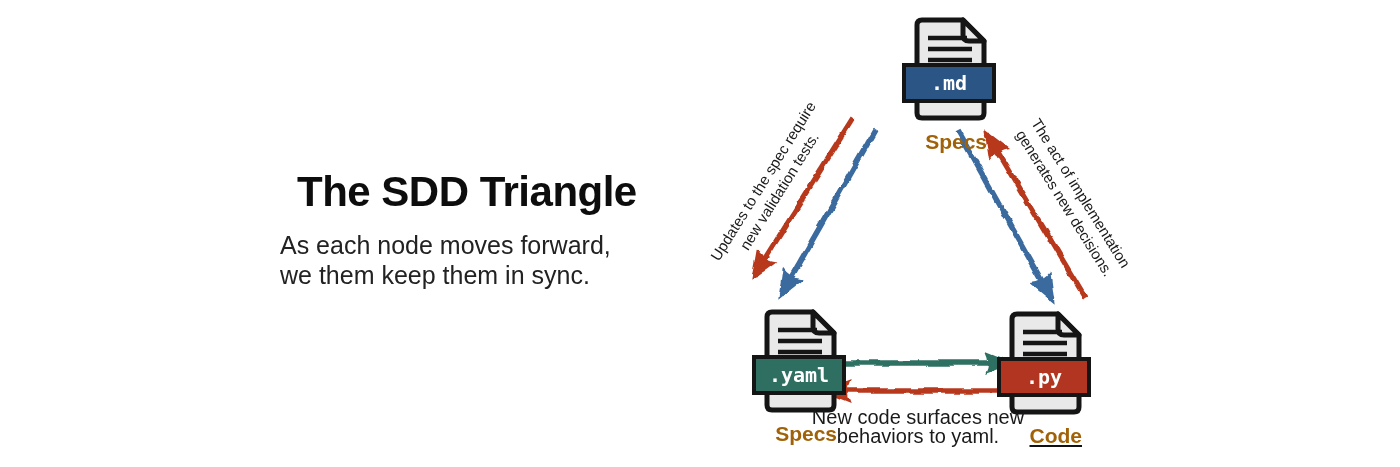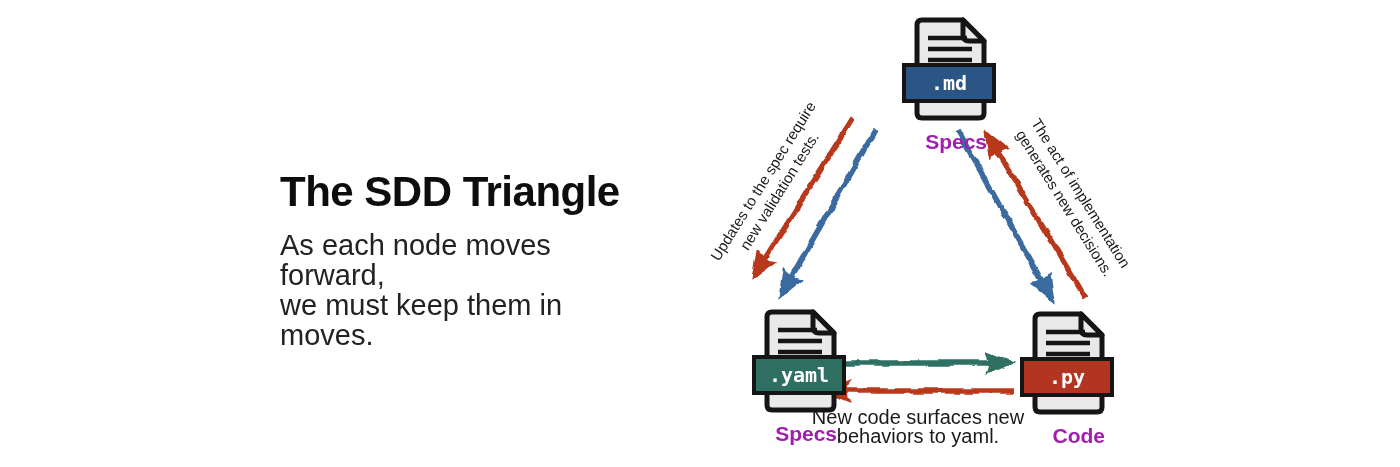--- a/index.html
+++ b/index.html
@@ -7,22 +7,22 @@
     --specs-banner:#2b5585; --tests-banner:#2e6f62; --code-banner:#b23522;
     --ink:#151515; --doc-fill:#e9e9e9;
   }
   *{margin:0;padding:0;box-sizing:border-box;}
   html,body{background:#fff;}
   body{font-family:"Liberation Sans",sans-serif;color:#111;}
   .canvas{position:relative;width:1400px;height:467px;background:#ffffff;overflow:hidden;}
 
   
   .intro{position:absolute;left:280px;top:170px;width:360px;}
-  .intro h1{font-size:42px;font-weight:bold;letter-spacing:-0.5px;color:#0d0d0d;line-height:1.05;}
-  .intro p{margin-top:16px;font-size:29px;line-height:30px;color:#222;font-weight:400;}
+  .intro h1{font-size:42px;font-weight:bold;letter-spacing:-0.5px;color:#0d0d0d;line-height:1.05;margin-left:17px;}
+  .intro p{margin-top:16px;font-size:25px;line-height:30px;color:#222;font-weight:400;}
 
   
   svg.arrows{position:absolute;left:0;top:0;width:1400px;height:467px;z-index:1;}
   .st-blue{stroke:var(--arrow-blue);}
   .st-red{stroke:var(--arrow-red);}
   .st-teal{stroke:var(--arrow-teal);}
   .mk-blue{fill:var(--arrow-blue);}
   .mk-red{fill:var(--arrow-red);}
   .mk-teal{fill:var(--arrow-teal);}
 
@@ -30,43 +30,43 @@
   .edge-label{position:absolute;z-index:3;font-size:15px;line-height:19px;text-align:center;
               white-space:nowrap;color:#1a1a1a;}
   .edge-label.left{left:771px;top:186px;transform:translate(-50%,-50%) rotate(-58deg);}
   .edge-label.right{left:1073px;top:198px;transform:translate(-50%,-50%) rotate(58deg);}
   .edge-label.bottom{left:918px;top:408px;transform:translateX(-50%);font-size:20px;line-height:19px;text-align:center;}
 
   
   .file-node{position:absolute;width:140px;display:flex;flex-direction:column;align-items:flex-end;z-index:2;}
   .node-specs{left:847px;top:17px;}
   .node-tests{left:697px;top:309px;}
-  .node-code{left:965px;top:311px;}
+  .node-code{left:942px;top:311px;text-decoration:underline;}
   .doc-wrap{position:relative;width:76px;height:104px;}
   svg.doc{display:block;width:76px;height:104px;}
   .doc-body,.doc-fold{fill:var(--doc-fill);stroke:var(--ink);stroke-width:5;stroke-linejoin:round;}
   .doc-line{stroke:var(--ink);stroke-width:4.5;}
   .banner{position:absolute;top:46px;left:50%;transform:translateX(-50%);
           min-width:94px;height:40px;padding:0 10px;border:4px solid var(--ink);
           display:flex;align-items:center;justify-content:center;
           color:#fff;font-family:"DejaVu Sans Mono",monospace;font-weight:bold;font-size:20px;}
   .node-specs .banner{background:var(--specs-banner);}
   .node-tests .banner{background:var(--tests-banner);}
   .node-code .banner{background:var(--code-banner);}
-  .node-label{margin-top:9px;font-size:21px;font-weight:bold;color:#a21caf;}
+  .node-label{margin-top:9px;font-size:21px;font-weight:bold;color:#a16207;}
 </style>
 </head>
 <body>
 
 <div class="canvas">
 
   <div class="intro">
     <h1>The SDD Triangle</h1>
     <p><span>As each node moves forward,</span><br>
-    <span>we must keep them in moves.</span></p>
+    <span>we them keep them in sync.</span></p>
   </div>
 
   <svg class="arrows" viewBox="0 0 1400 467">
     <defs>
       <filter id="rough" x="-8%" y="-8%" width="116%" height="116%">
         <feTurbulence type="fractalNoise" baseFrequency="0.045 0.07" numOctaves="3" seed="11" result="noise"></feTurbulence>
         <feDisplacementMap in="SourceGraphic" in2="noise" scale="5" xChannelSelector="R" yChannelSelector="G"></feDisplacementMap>
       </filter>
       <marker id="head-blue" markerWidth="7" markerHeight="6" refX="4.5" refY="2.2" orient="auto" markerUnits="strokeWidth" overflow="visible">
         <path d="M0 0 L5.5 2.2 L0 4.4 Q1.1 2.2 0 0 Z" class="mk-blue"></path>

